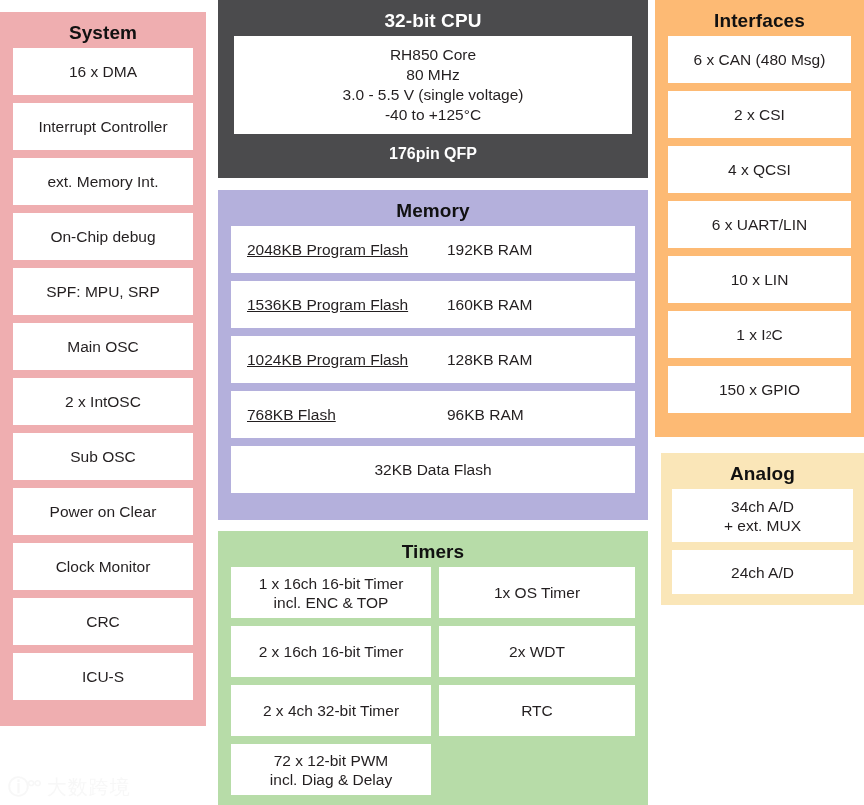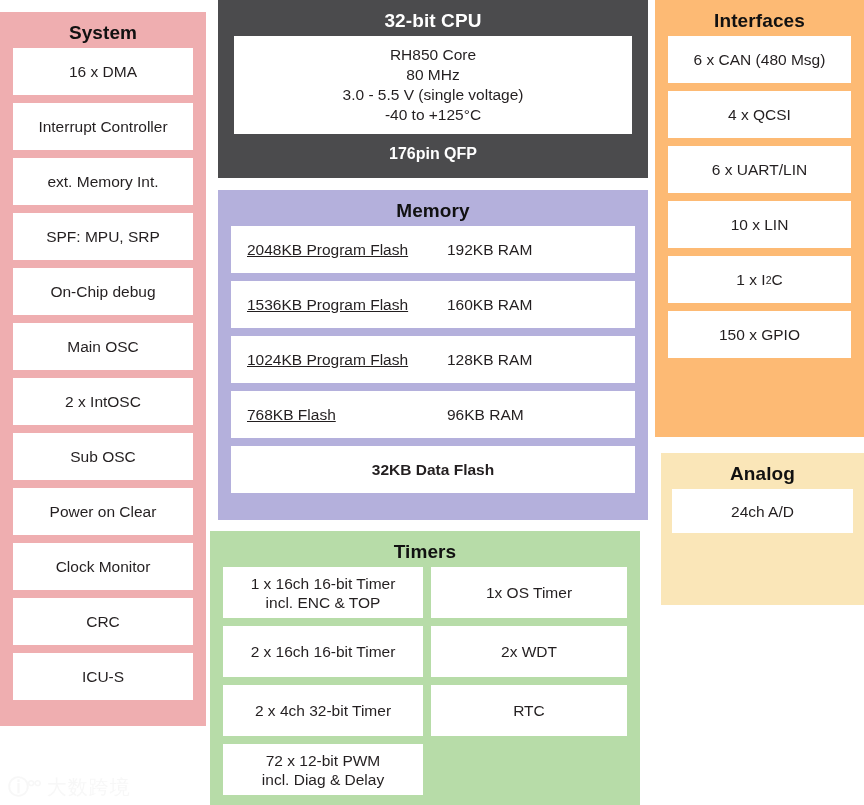--- a/index.html
+++ b/index.html
@@ -113,27 +113,26 @@
     padding-left: 16px;
     text-align: left;
     text-decoration: underline;
   }
   .mem-right {
     flex: 1 1 auto;
     text-align: left;
   }
   .mem-row.indented {
     margin-bottom: 0;
-    font-weight: bold;
   }
   .mem-row.indented .mem-right { text-align: center; }
 
   
   #timers-panel {
-    left: 210px; top: 531px;
+    left: 218px; top: 531px;
     width: 430px; height: 274px;
     background: #b7dca8;
     padding: 6px 13px 13px 13px;
   }
   .timer-row {
     display: flex;
     gap: 8px;
     margin-bottom: 8px;
   }
   .timer-row:last-child { margin-bottom: 0; }
@@ -199,22 +198,22 @@
 </head>
 <body>
 
 <div class="canvas">
 
   <div class="panel" id="system-panel">
     <div class="panel-title">System</div>
     <div class="cell">16 x DMA</div>
     <div class="cell">Interrupt Controller</div>
     <div class="cell">ext. Memory Int.</div>
+    <div class="cell">On-Chip debug</div>
     <div class="cell">SPF: MPU, SRP</div>
-    <div class="cell">On-Chip debug</div>
     <div class="cell">Main OSC</div>
     <div class="cell">2 x IntOSC</div>
     <div class="cell">Sub OSC</div>
     <div class="cell">Power on Clear</div>
     <div class="cell">Clock Monitor</div>
     <div class="cell">CRC</div>
     <div class="cell">ICU-S</div>
   </div>
 
   <div class="panel" id="cpu-panel">
@@ -269,29 +268,32 @@
     <div class="timer-row">
       <div class="cell timer-left">72 x 12-bit PWM
 incl. Diag &amp; Delay</div>
       <div class="timer-right empty"></div>
     </div>
   </div>
 
   <div class="panel" id="interfaces-panel">
     <div class="panel-title">Interfaces</div>
     <div class="cell">6 x CAN (480 Msg)</div>
+    <div class="cell">2 x CSI</div>
     <div class="cell">4 x QCSI</div>
     <div class="cell">6 x UART/LIN</div>
     <div class="cell">10 x LIN</div>
     <div class="cell"><span>1 x I</span><span class="sup">2</span><span>C</span></div>
     <div class="cell">150 x GPIO</div>
   </div>
 
   <div class="panel" id="analog-panel">
     <div class="panel-title">Analog</div>
+    <div class="cell tall">34ch A/D
++ ext. MUX</div>
     <div class="cell short">24ch A/D</div>
   </div>
 
   <div id="watermark">
     <span class="wm-mark">ⓘ°°</span>
     <span class="wm-text">大数跨境</span>
   </div>
 
 </div>
 

